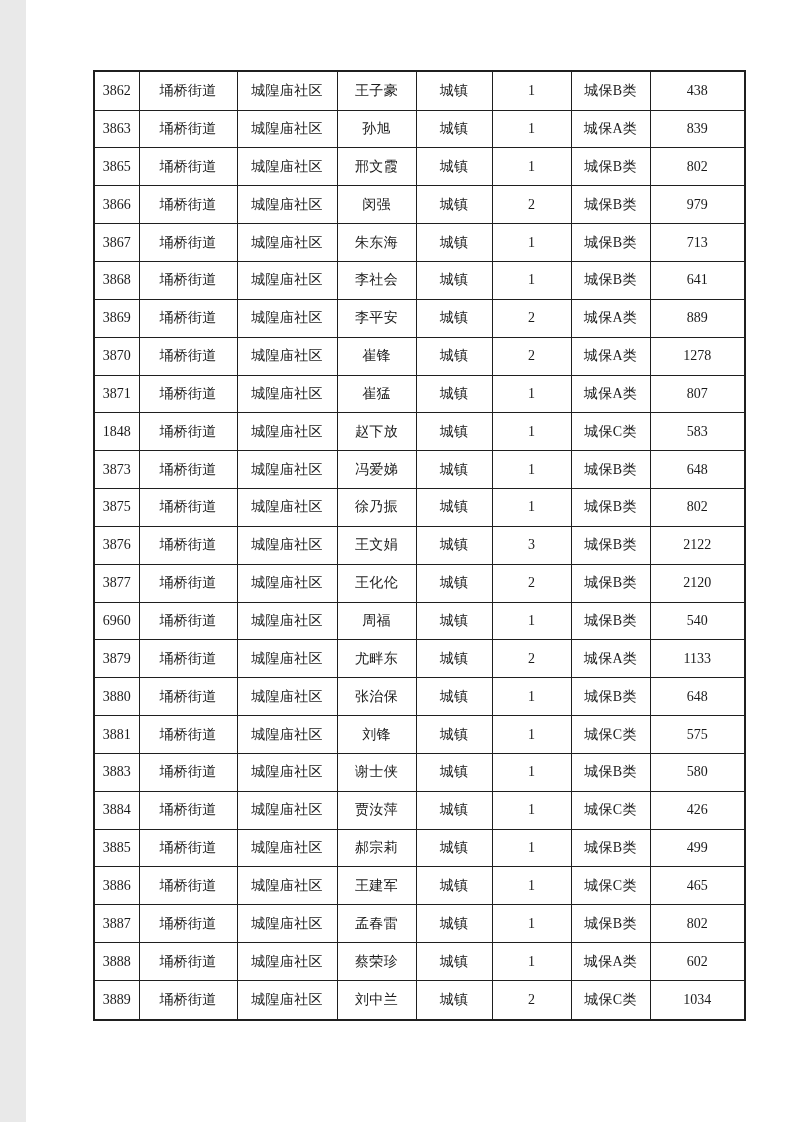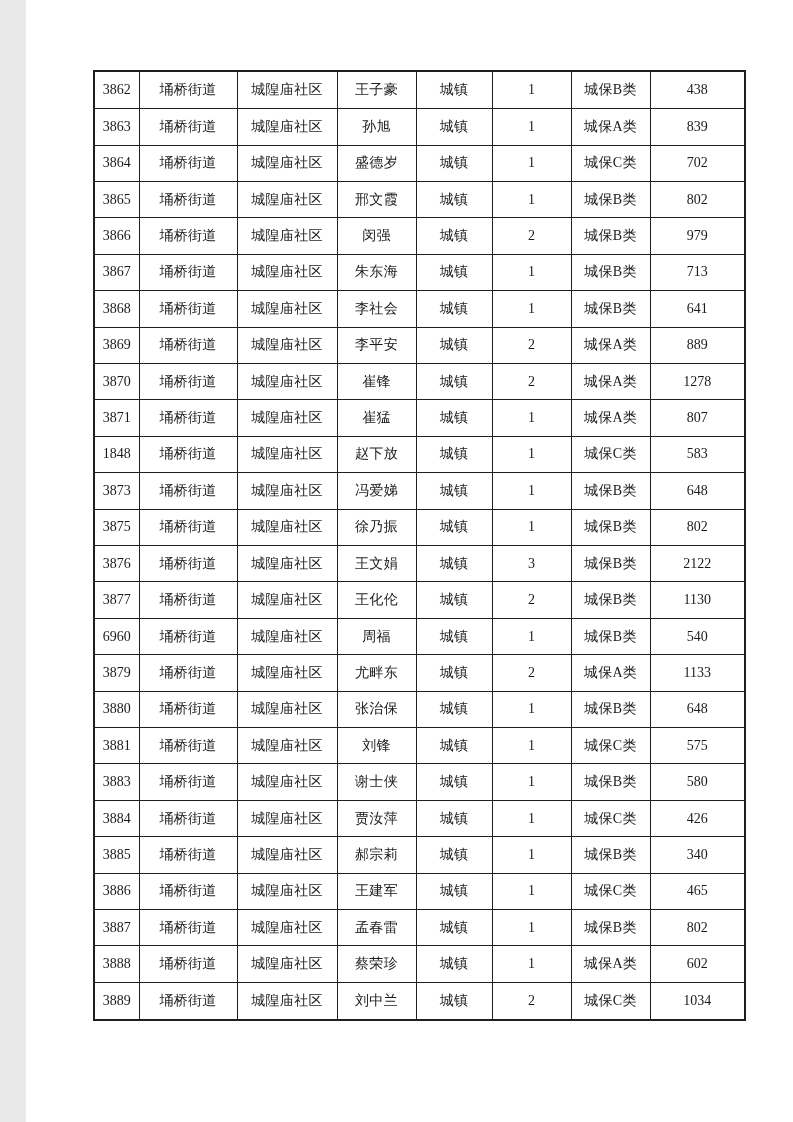--- a/index.html
+++ b/index.html
@@ -81,30 +81,20 @@
           <td class="num">3863</td>
           <td>埇桥街道</td>
           <td>城隍庙社区</td>
           <td>孙旭</td>
           <td>城镇</td>
           <td class="num">1</td>
           <td>城保A类</td>
           <td class="num">839</td>
         </tr>
         <tr>
-          <td class="num">3864</td>
-          <td>埇桥街道</td>
-          <td>城隍庙社区</td>
-          <td>盛德岁</td>
-          <td>城镇</td>
-          <td class="num">1</td>
-          <td>城保C类</td>
-          <td class="num">702</td>
-        </tr>
-        <tr>
           <td class="num">3865</td>
           <td>埇桥街道</td>
           <td>城隍庙社区</td>
           <td>邢文霞</td>
           <td>城镇</td>
           <td class="num">1</td>
           <td>城保B类</td>
           <td class="num">802</td>
         </tr>
         <tr>
@@ -208,21 +198,21 @@
           <td class="num">2122</td>
         </tr>
         <tr>
           <td class="num">3877</td>
           <td>埇桥街道</td>
           <td>城隍庙社区</td>
           <td>王化伦</td>
           <td>城镇</td>
           <td class="num">2</td>
           <td>城保B类</td>
-          <td class="num">1130</td>
+          <td class="num">2120</td>
         </tr>
         <tr>
           <td class="num">6960</td>
           <td>埇桥街道</td>
           <td>城隍庙社区</td>
           <td>周福</td>
           <td>城镇</td>
           <td class="num">1</td>
           <td>城保B类</td>
           <td class="num">540</td>
@@ -278,21 +268,21 @@
           <td class="num">426</td>
         </tr>
         <tr>
           <td class="num">3885</td>
           <td>埇桥街道</td>
           <td>城隍庙社区</td>
           <td>郝宗莉</td>
           <td>城镇</td>
           <td class="num">1</td>
           <td>城保B类</td>
-          <td class="num">340</td>
+          <td class="num">499</td>
         </tr>
         <tr>
           <td class="num">3886</td>
           <td>埇桥街道</td>
           <td>城隍庙社区</td>
           <td>王建军</td>
           <td>城镇</td>
           <td class="num">1</td>
           <td>城保C类</td>
           <td class="num">465</td>

